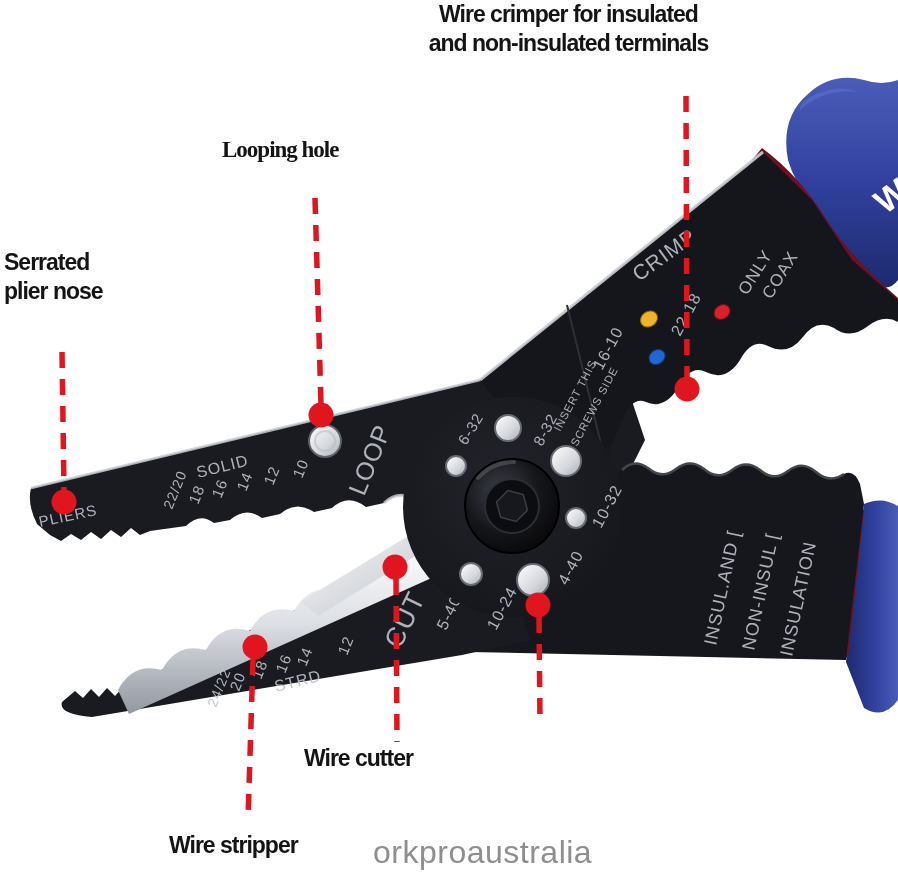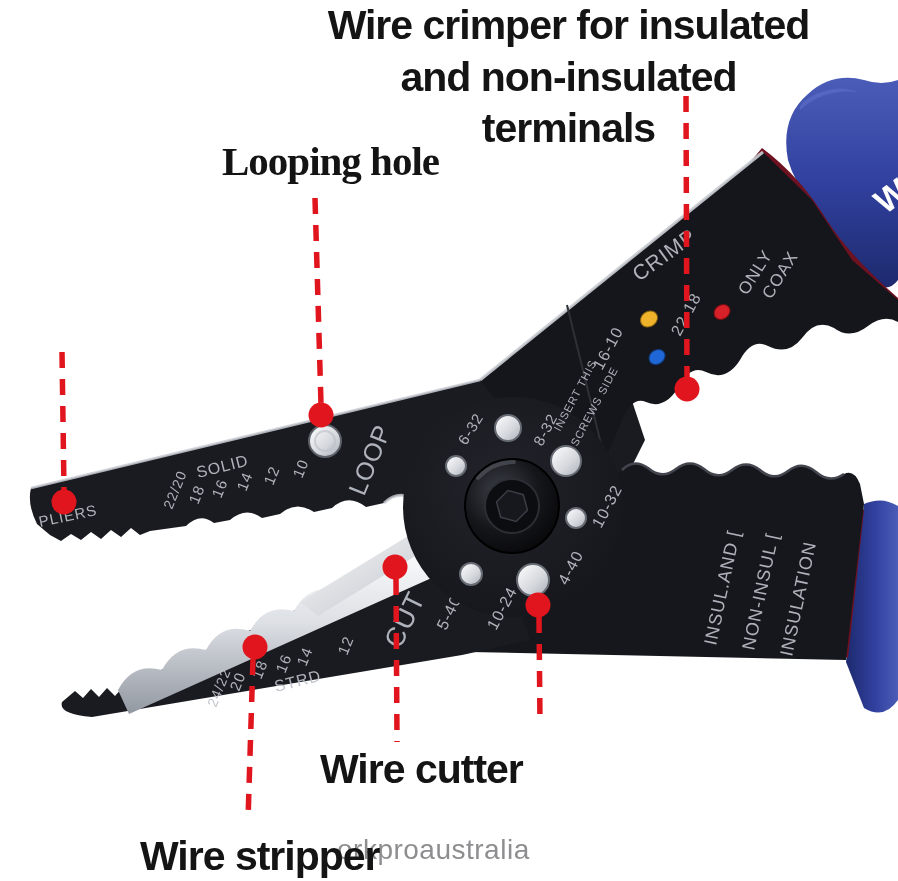--- a/index.html
+++ b/index.html
@@ -1,23 +1,23 @@
 <!DOCTYPE html>
 <html style="--annotation-red: #e1151d; --label-black: #141414; --watermark-gray: #8e8e91; --tool-black: #17181d; --engraving-gray: #bcc0c9; --handle-blue: #31409e; --handle-blue-dark: #212e75; --junction-maroon: #6e1120; --dot-yellow: #efb32b; --dot-blue: #1f66d6; --dot-red: #d82028; --silver-light: #f4f5f7; --silver-dark: #9298a1;"><head>
 <meta charset="utf-8">
 <style>
   html,body{margin:0;padding:0;background:#ffffff;}
   .stage{position:relative;width:898px;height:881px;background:#fff;overflow:hidden;
          font-family:"Liberation Sans",sans-serif;}
   .stage svg{position:absolute;left:0;top:0;}
   .callout{position:absolute;color:var(--label-black);font-weight:bold;
-           font-size:41px;letter-spacing:-1px;line-height:1.26;white-space:pre-line;}
+           font-size:23px;letter-spacing:-1px;line-height:1.26;white-space:pre-line;}
   .callout.center{text-align:center;}
   .watermark{position:absolute;color:var(--watermark-gray);font-weight:normal;
-             font-size:28px;letter-spacing:0.5px;z-index:1;}
+             font-size:32px;letter-spacing:0.5px;z-index:1;margin-left:36px;}
   .callout{z-index:2;}
   svg text{font-family:"Liberation Sans",sans-serif;}
   .engrave{fill:var(--engraving-gray);opacity:0.92;letter-spacing:1px;}
 </style>
 </head>
 <body>
 
 <div class="stage">
 
   <svg width="898" height="881" viewBox="0 0 898 881">
@@ -167,17 +167,19 @@
       <circle cx="64" cy="502" r="12.5"></circle>
       <circle cx="395" cy="567" r="12.5"></circle>
       <circle cx="538" cy="605" r="12.5"></circle>
       <circle cx="255" cy="647" r="12.5"></circle>
     </g>
   </svg>
 
   <div class="callout center" style="left:316px;top:0px;width:505px;">Wire crimper for insulated
 and non-insulated terminals</div>
   <div class="callout" style="left:222px;top:136px;font-family:Liberation Serif, serif;">Looping hole</div>
-  <div class="callout" style="left:320px;top:744px;">Wire cutter</div>
-  <div class="callout" style="left:140px;top:831px;">Wire stripper</div>
+  <div class="callout" style="left:4px;top:248px;">Serrated
+plier nose</div>
+  <div class="callout" style="left:304px;top:744px;">Wire cutter</div>
+  <div class="callout" style="left:169px;top:831px;">Wire stripper</div>
   <div class="watermark" style="left:337px;top:834px;">orkproaustralia</div>
 
 </div>
 
 </body></html>

